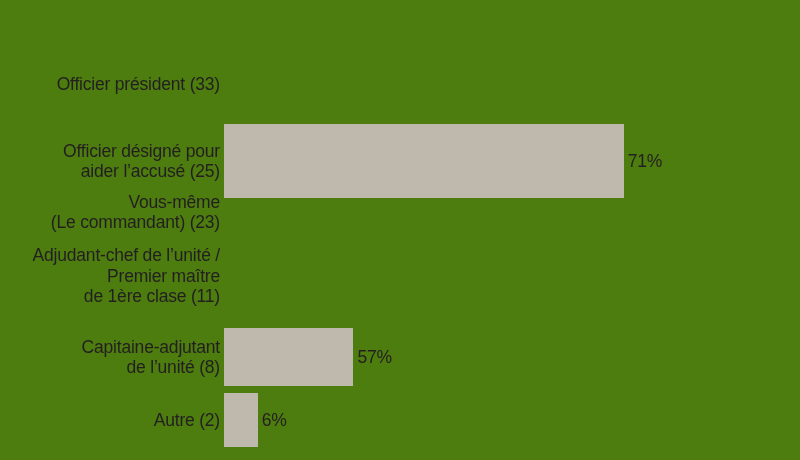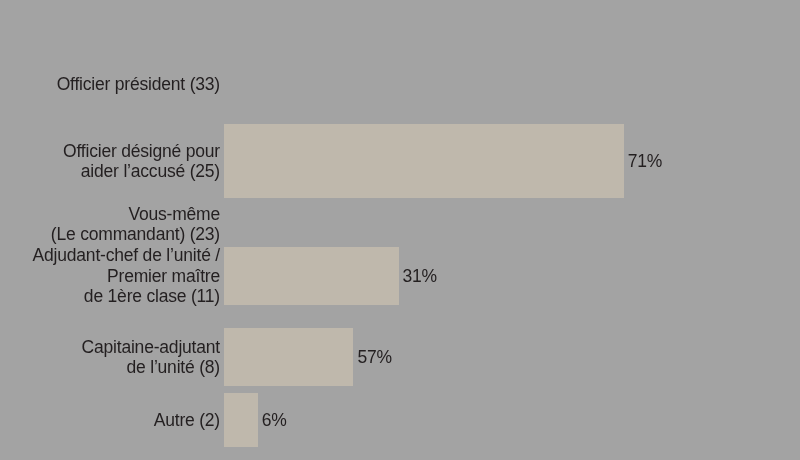--- a/index.html
+++ b/index.html
@@ -55,45 +55,41 @@
     color: #231f20;
     margin-left: 4px;
     white-space: nowrap;
     letter-spacing: -0.2px;
     font-family: "Liberation Sans", sans-serif;
   }
 </style>
 </head>
 <body>
 
-<div id="chart-root" style="background: #a3a3a3;">
+<div id="chart-root" style="background: #4d7c0f;">
   <div id="bars-container">
       <div class="bar-row" style="top: 52px; height: 64px;">
         <div class="cat-label" style="color: rgb(35, 31, 32);">Officier président (33)</div>
       </div>
       <div class="bar-row" style="top: 124px; height: 74px;">
         <div class="cat-label" style="color: rgb(35, 31, 32);">Officier désigné pour
 aider l’accusé (25)</div>
         <div class="bar-wrap">
           <div class="bar" style="width: 399.73px; background: rgb(191, 184, 172);"></div>
           <div class="bar-value" style="color: rgb(35, 31, 32);">71%</div>
         </div>
       </div>
-      <div class="bar-row" style="top: 194px; height: 60px;">
+      <div class="bar-row" style="top: 182px; height: 60px;">
         <div class="cat-label" style="color: rgb(35, 31, 32);">Vous-même
 (Le commandant) (23)</div>
       </div>
       <div class="bar-row" style="top: 247px; height: 58px; padding-left: 8px;">
         <div class="cat-label" style="color: rgb(35, 31, 32);">Adjudant-chef de l’unité /
 Premier maître
 de 1ère clase (11)</div>
-        <div class="bar-wrap">
-          <div class="bar" style="width: 174.53px; background: rgb(191, 184, 172);"></div>
-          <div class="bar-value" style="color: rgb(35, 31, 32);">31%</div>
-        </div>
       </div>
       <div class="bar-row" style="top: 328px; height: 58px;">
         <div class="cat-label" style="color: rgb(35, 31, 32);">Capitaine-adjutant
 de l’unité (8)</div>
         <div class="bar-wrap">
           <div class="bar" style="width: 129.49px; background: rgb(191, 184, 172);"></div>
           <div class="bar-value" style="color: rgb(35, 31, 32);">57%</div>
         </div>
       </div>
       <div class="bar-row" style="top: 393px; height: 54px;">

